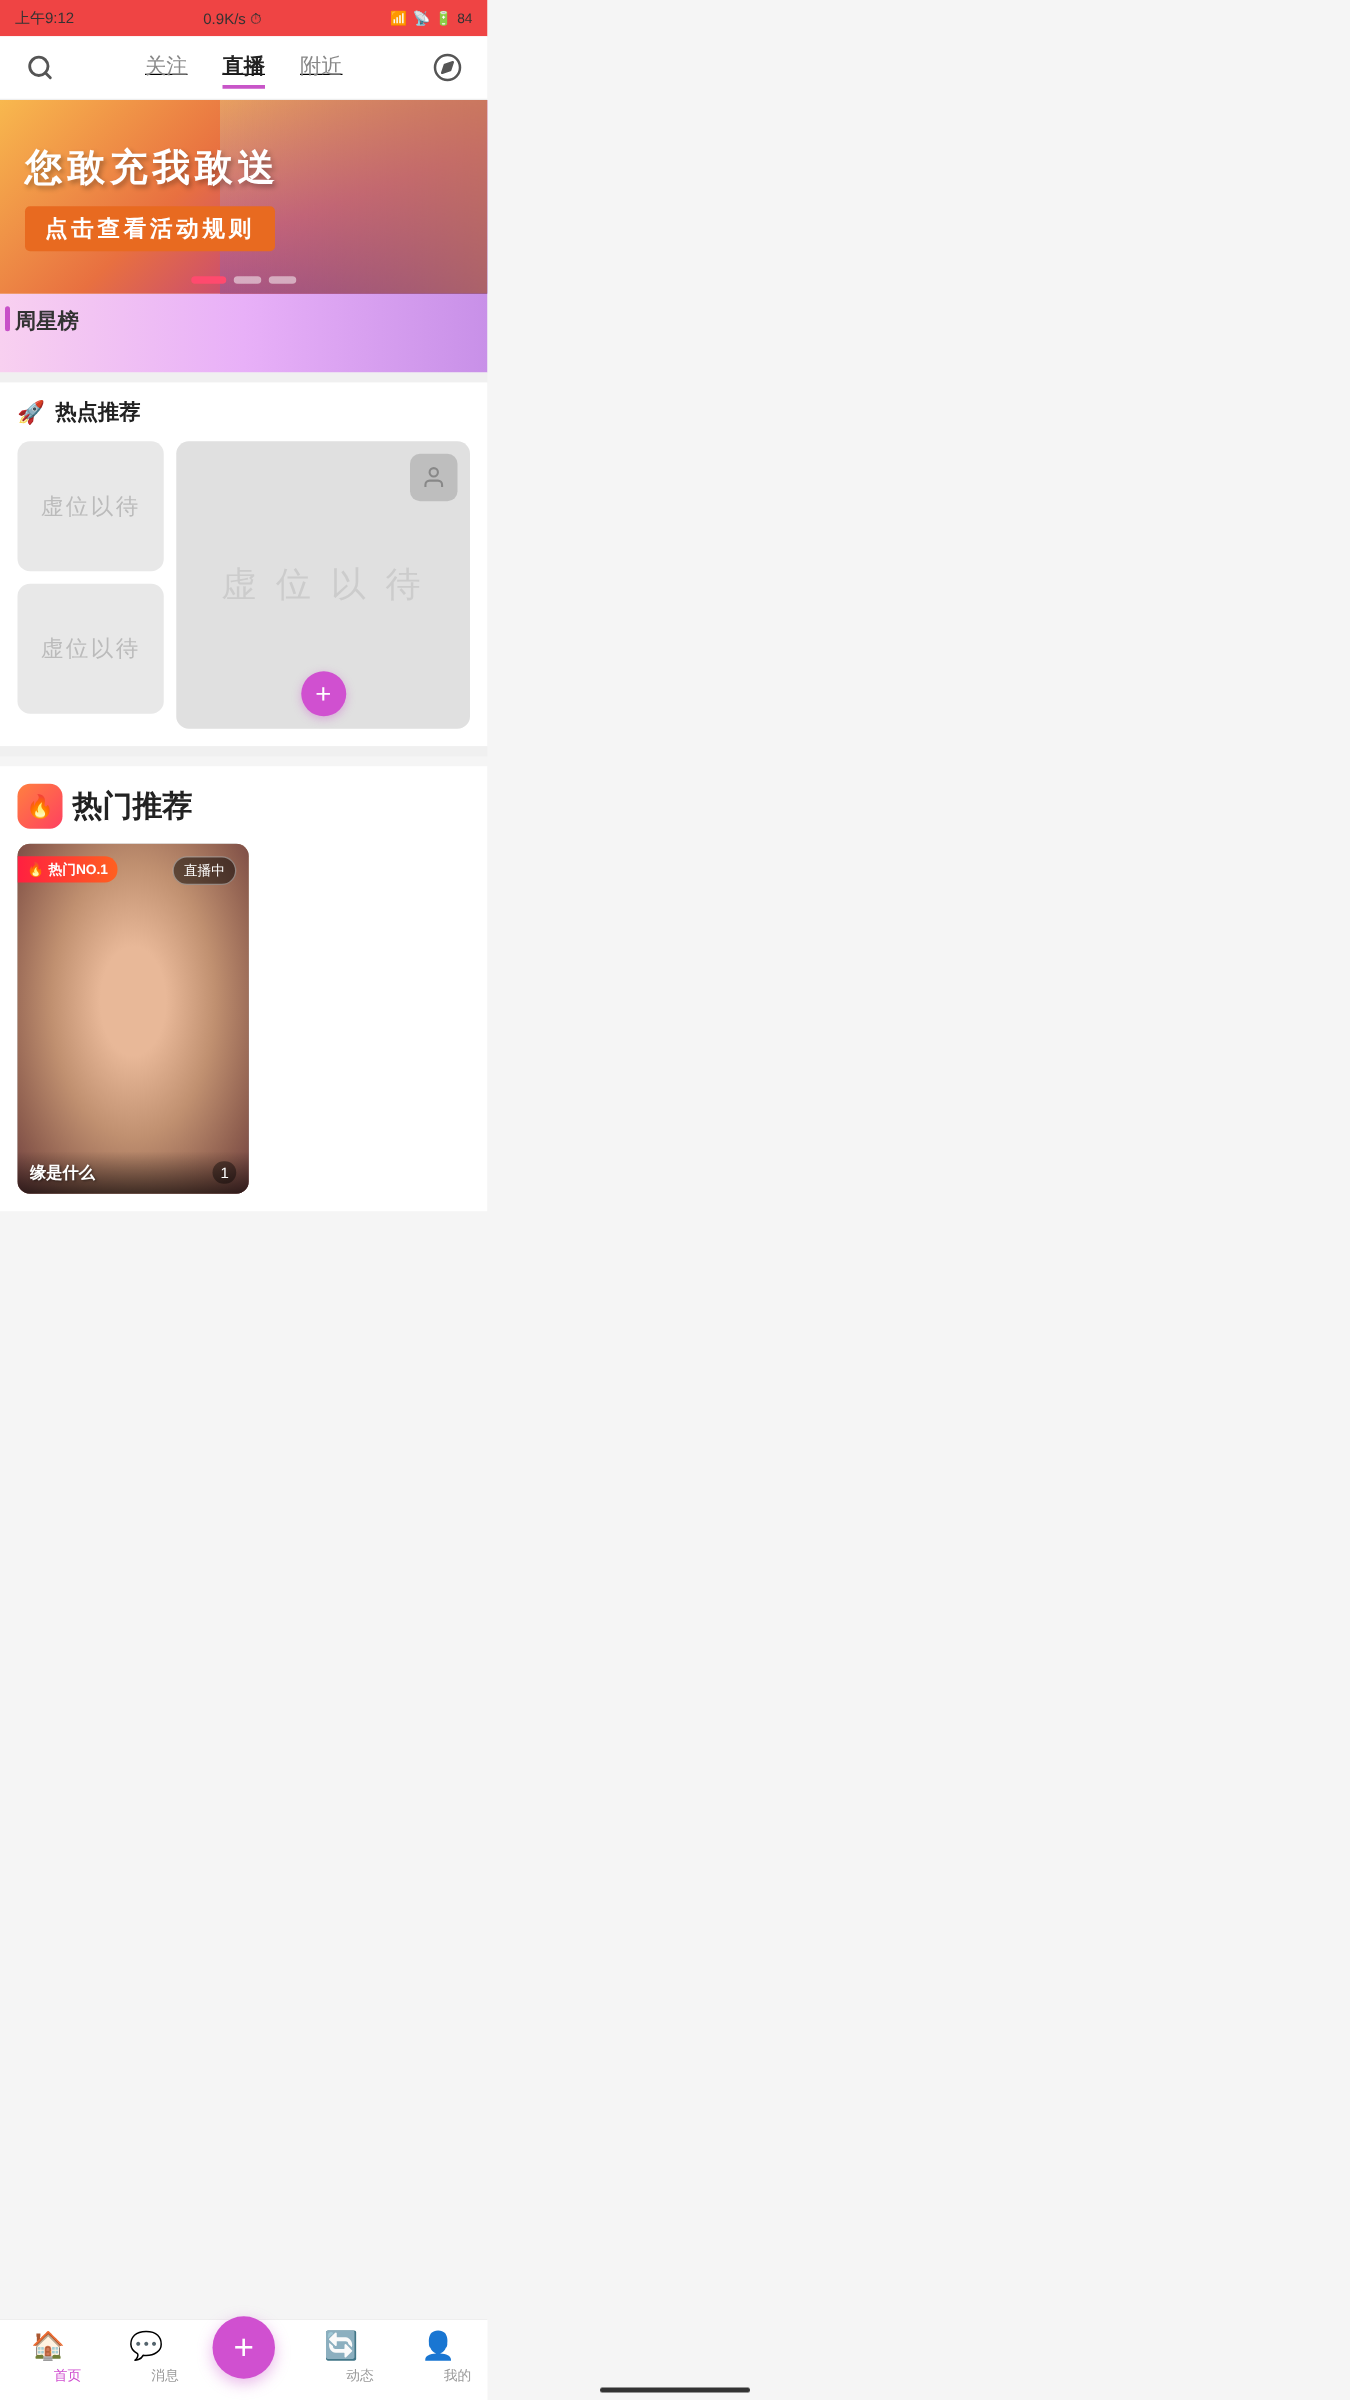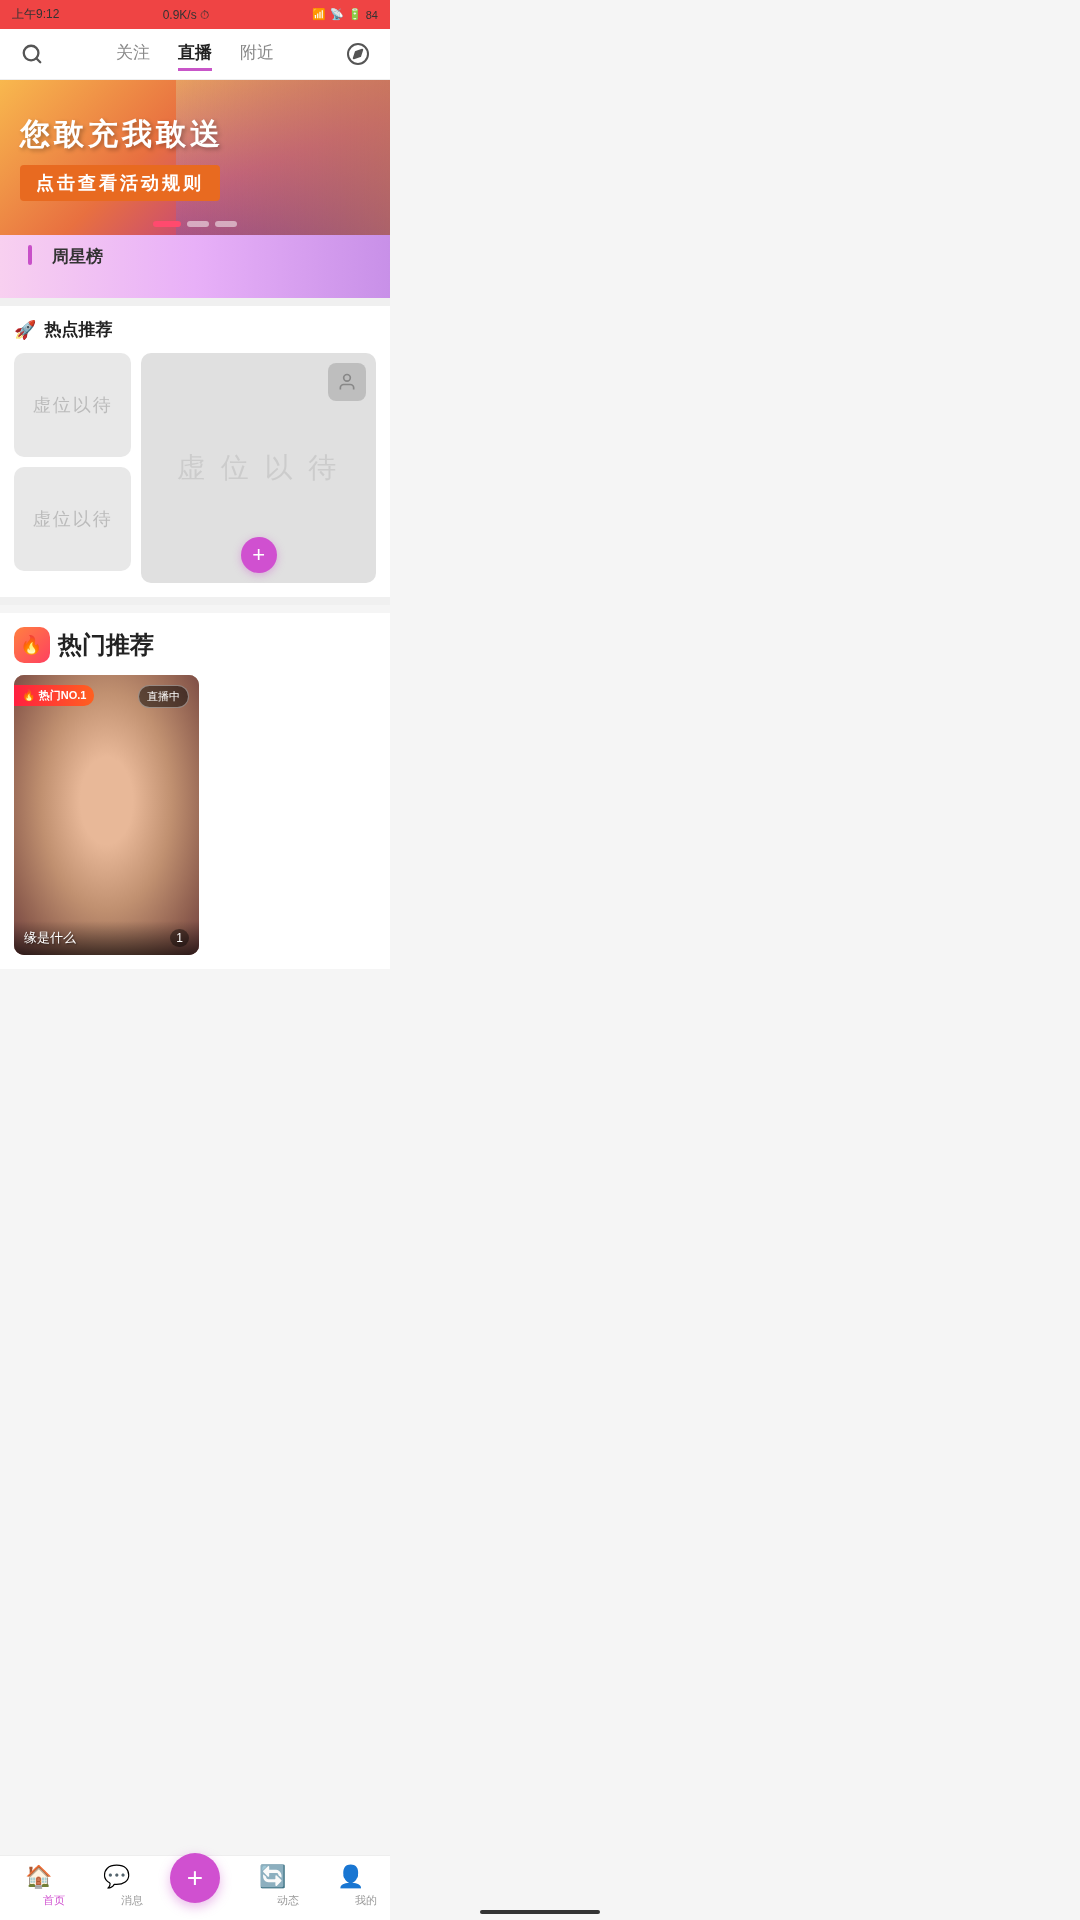--- a/index.html
+++ b/index.html
@@ -37,20 +37,21 @@
     .header-search {
       width: 32px; height: 32px;
       display: flex; align-items: center; justify-content: center;
       cursor: pointer;
     }
     .header-nav {
       flex: 1;
       display: flex;
       justify-content: center;
       gap: 28px;
+      text-decoration: underline;
     }
     .nav-item {
       font-size: 17px;
       color: #888;
       cursor: pointer;
       padding: 4px 0;
     }
     .nav-item.active {
       color: #222;
       font-weight: 600;
@@ -120,24 +121,24 @@
       background: rgba(255,255,255,0.5);
     }
     .dot.active {
       background: #ff4a6e;
       width: 28px;
     }
 
     
     .weekly-star {
       background: linear-gradient(to right, #f8d0f0, #e8b0f8, #c890e8);
-      padding: 10px 16px 30px 28px;
+      padding: 10px 16px 30px 4px;
       display: flex;
       align-items: flex-start;
-      gap: 20px;
+      gap: 4px;
     }
     .weekly-star-bar {
       width: 4px; height: 20px;
       background: #c850c8;
       border-radius: 2px;
     }
     .weekly-star-title {
       font-size: 17px;
       font-weight: 600;
       color: #333;
@@ -309,21 +310,21 @@
       bottom: 0; left: 0; right: 0;
       padding: 8px 10px;
       background: linear-gradient(to top, rgba(0,0,0,0.6), transparent);
       display: flex;
       justify-content: space-between;
       align-items: flex-end;
     }
     .stream-name {
       color: #fff;
       font-size: 13px;
-      font-weight: 400;
+      font-weight: 700;
       text-shadow: 1px 1px 2px rgba(0,0,0,0.5);
     }
     .stream-viewers {
       color: #fff;
       font-size: 12px;
       background: rgba(0,0,0,0.4);
       padding: 2px 6px;
       border-radius: 10px;
     }
 

